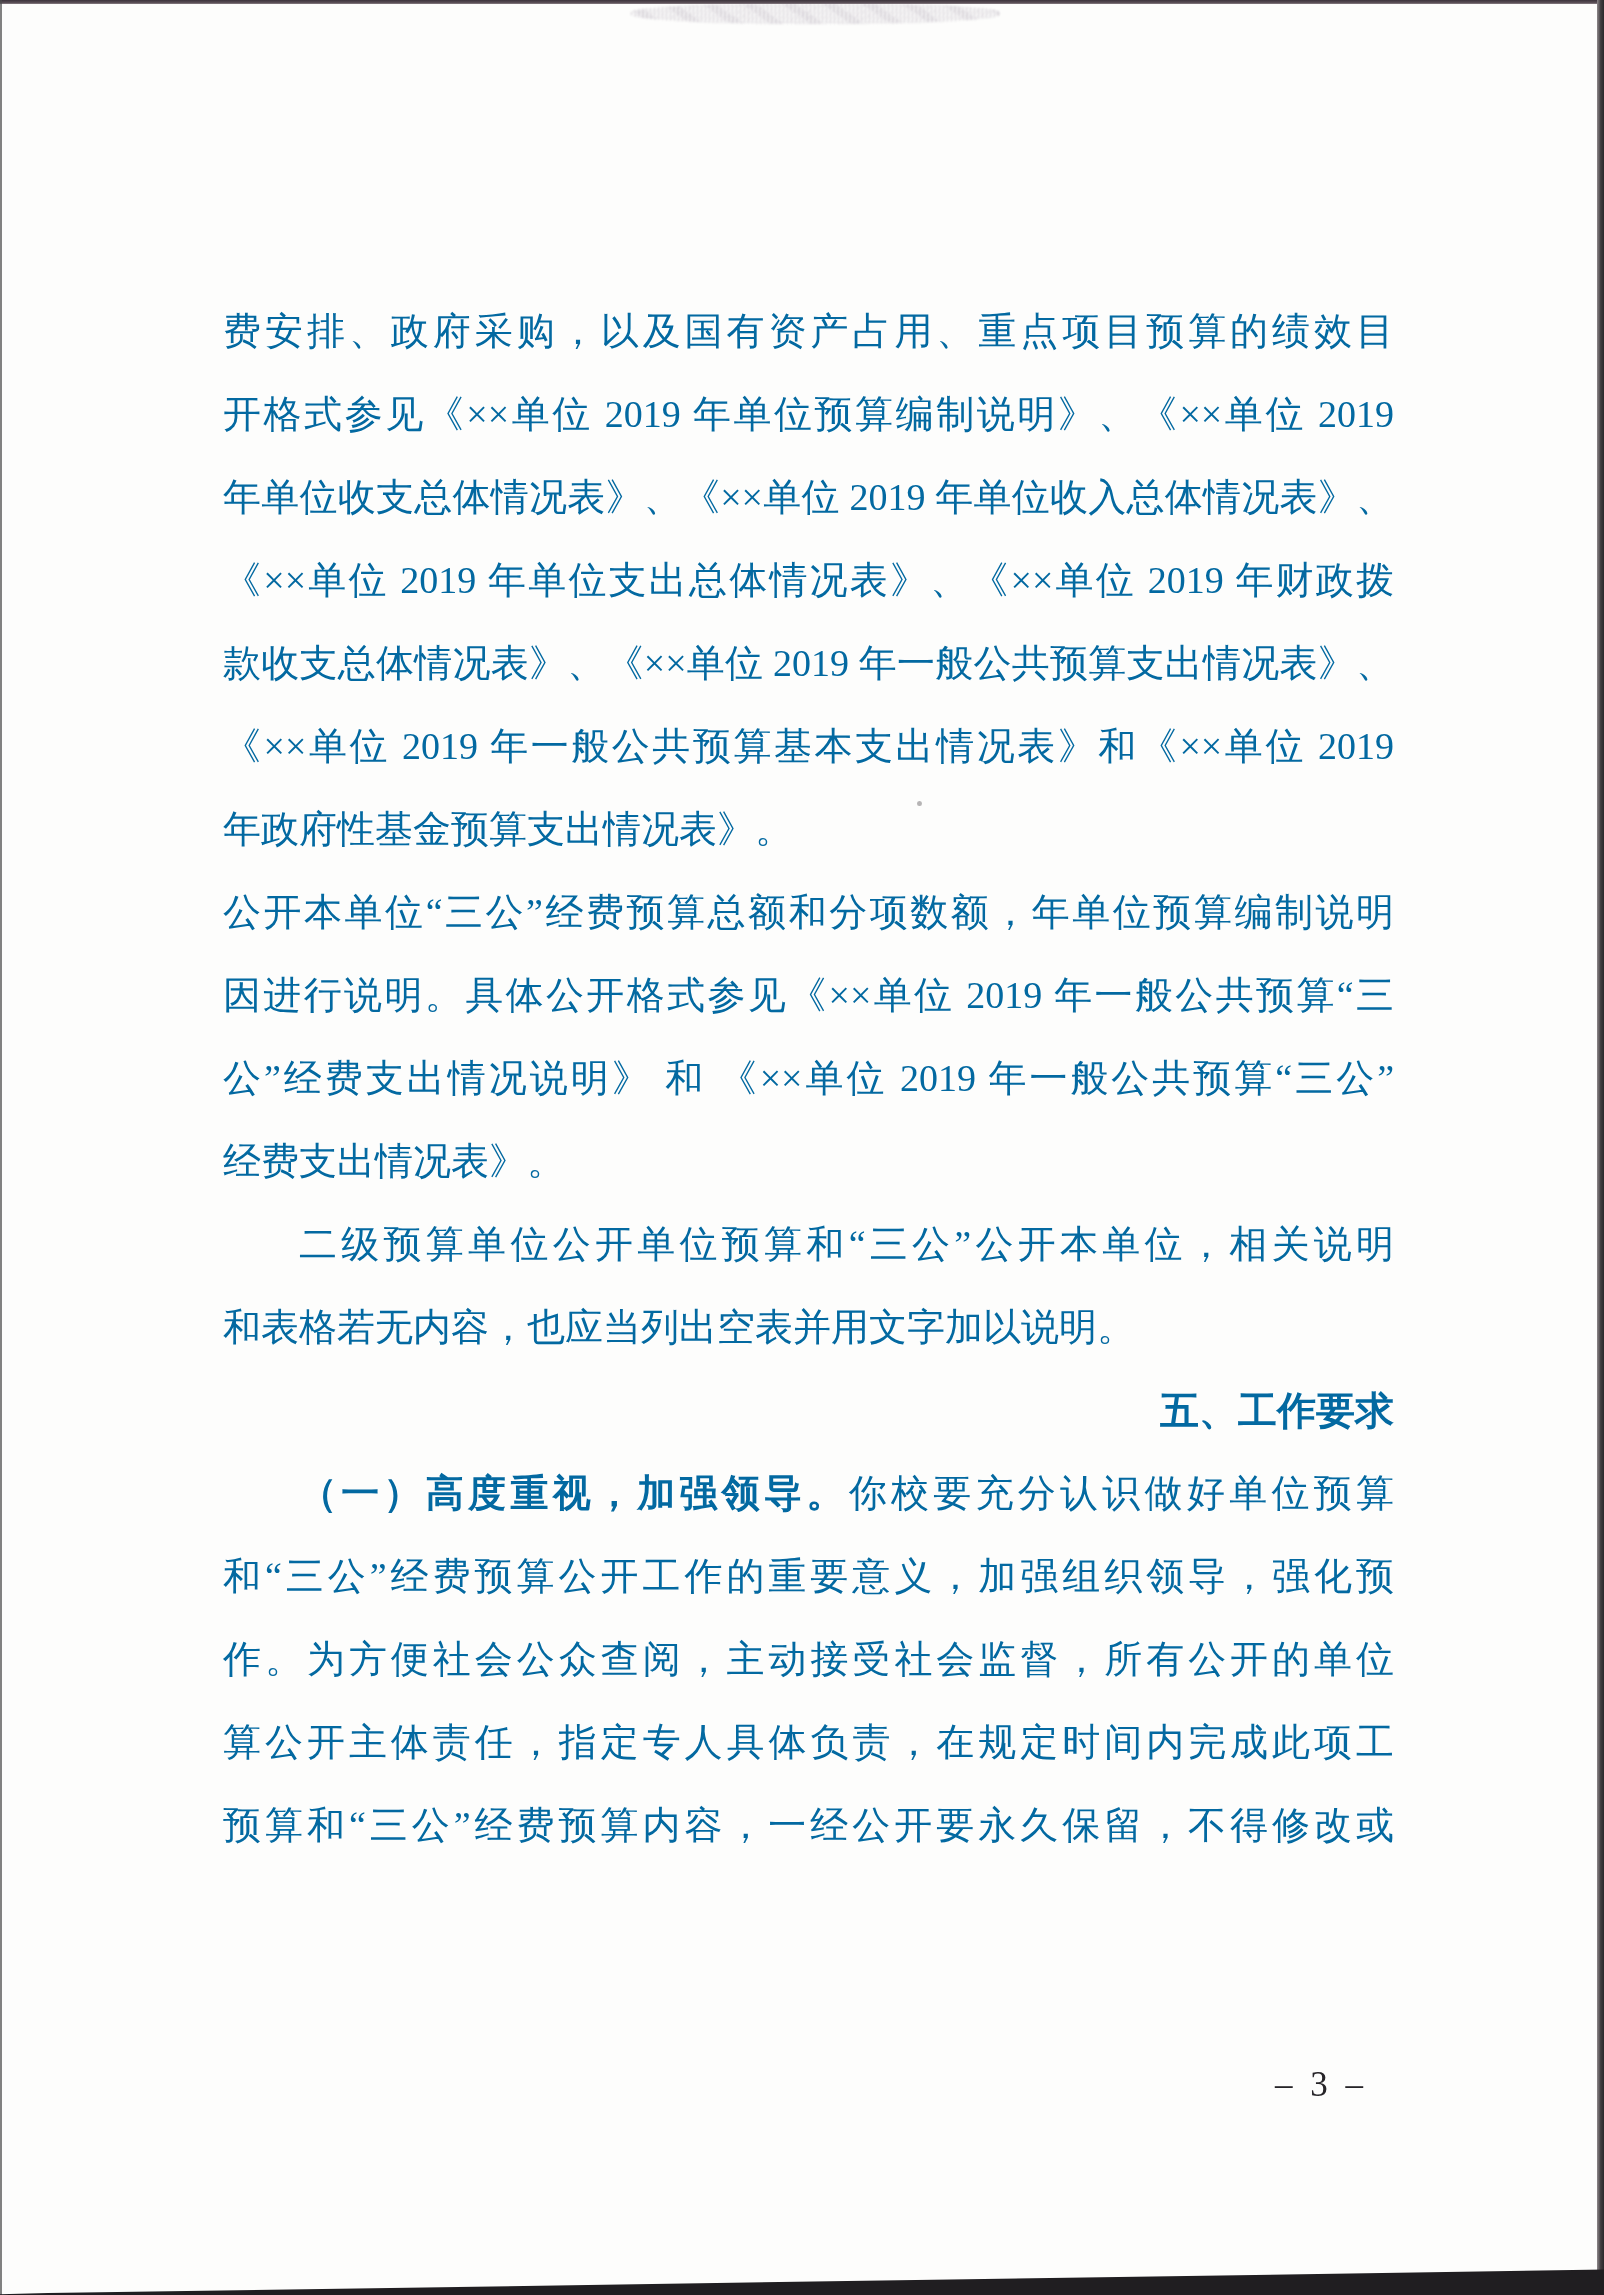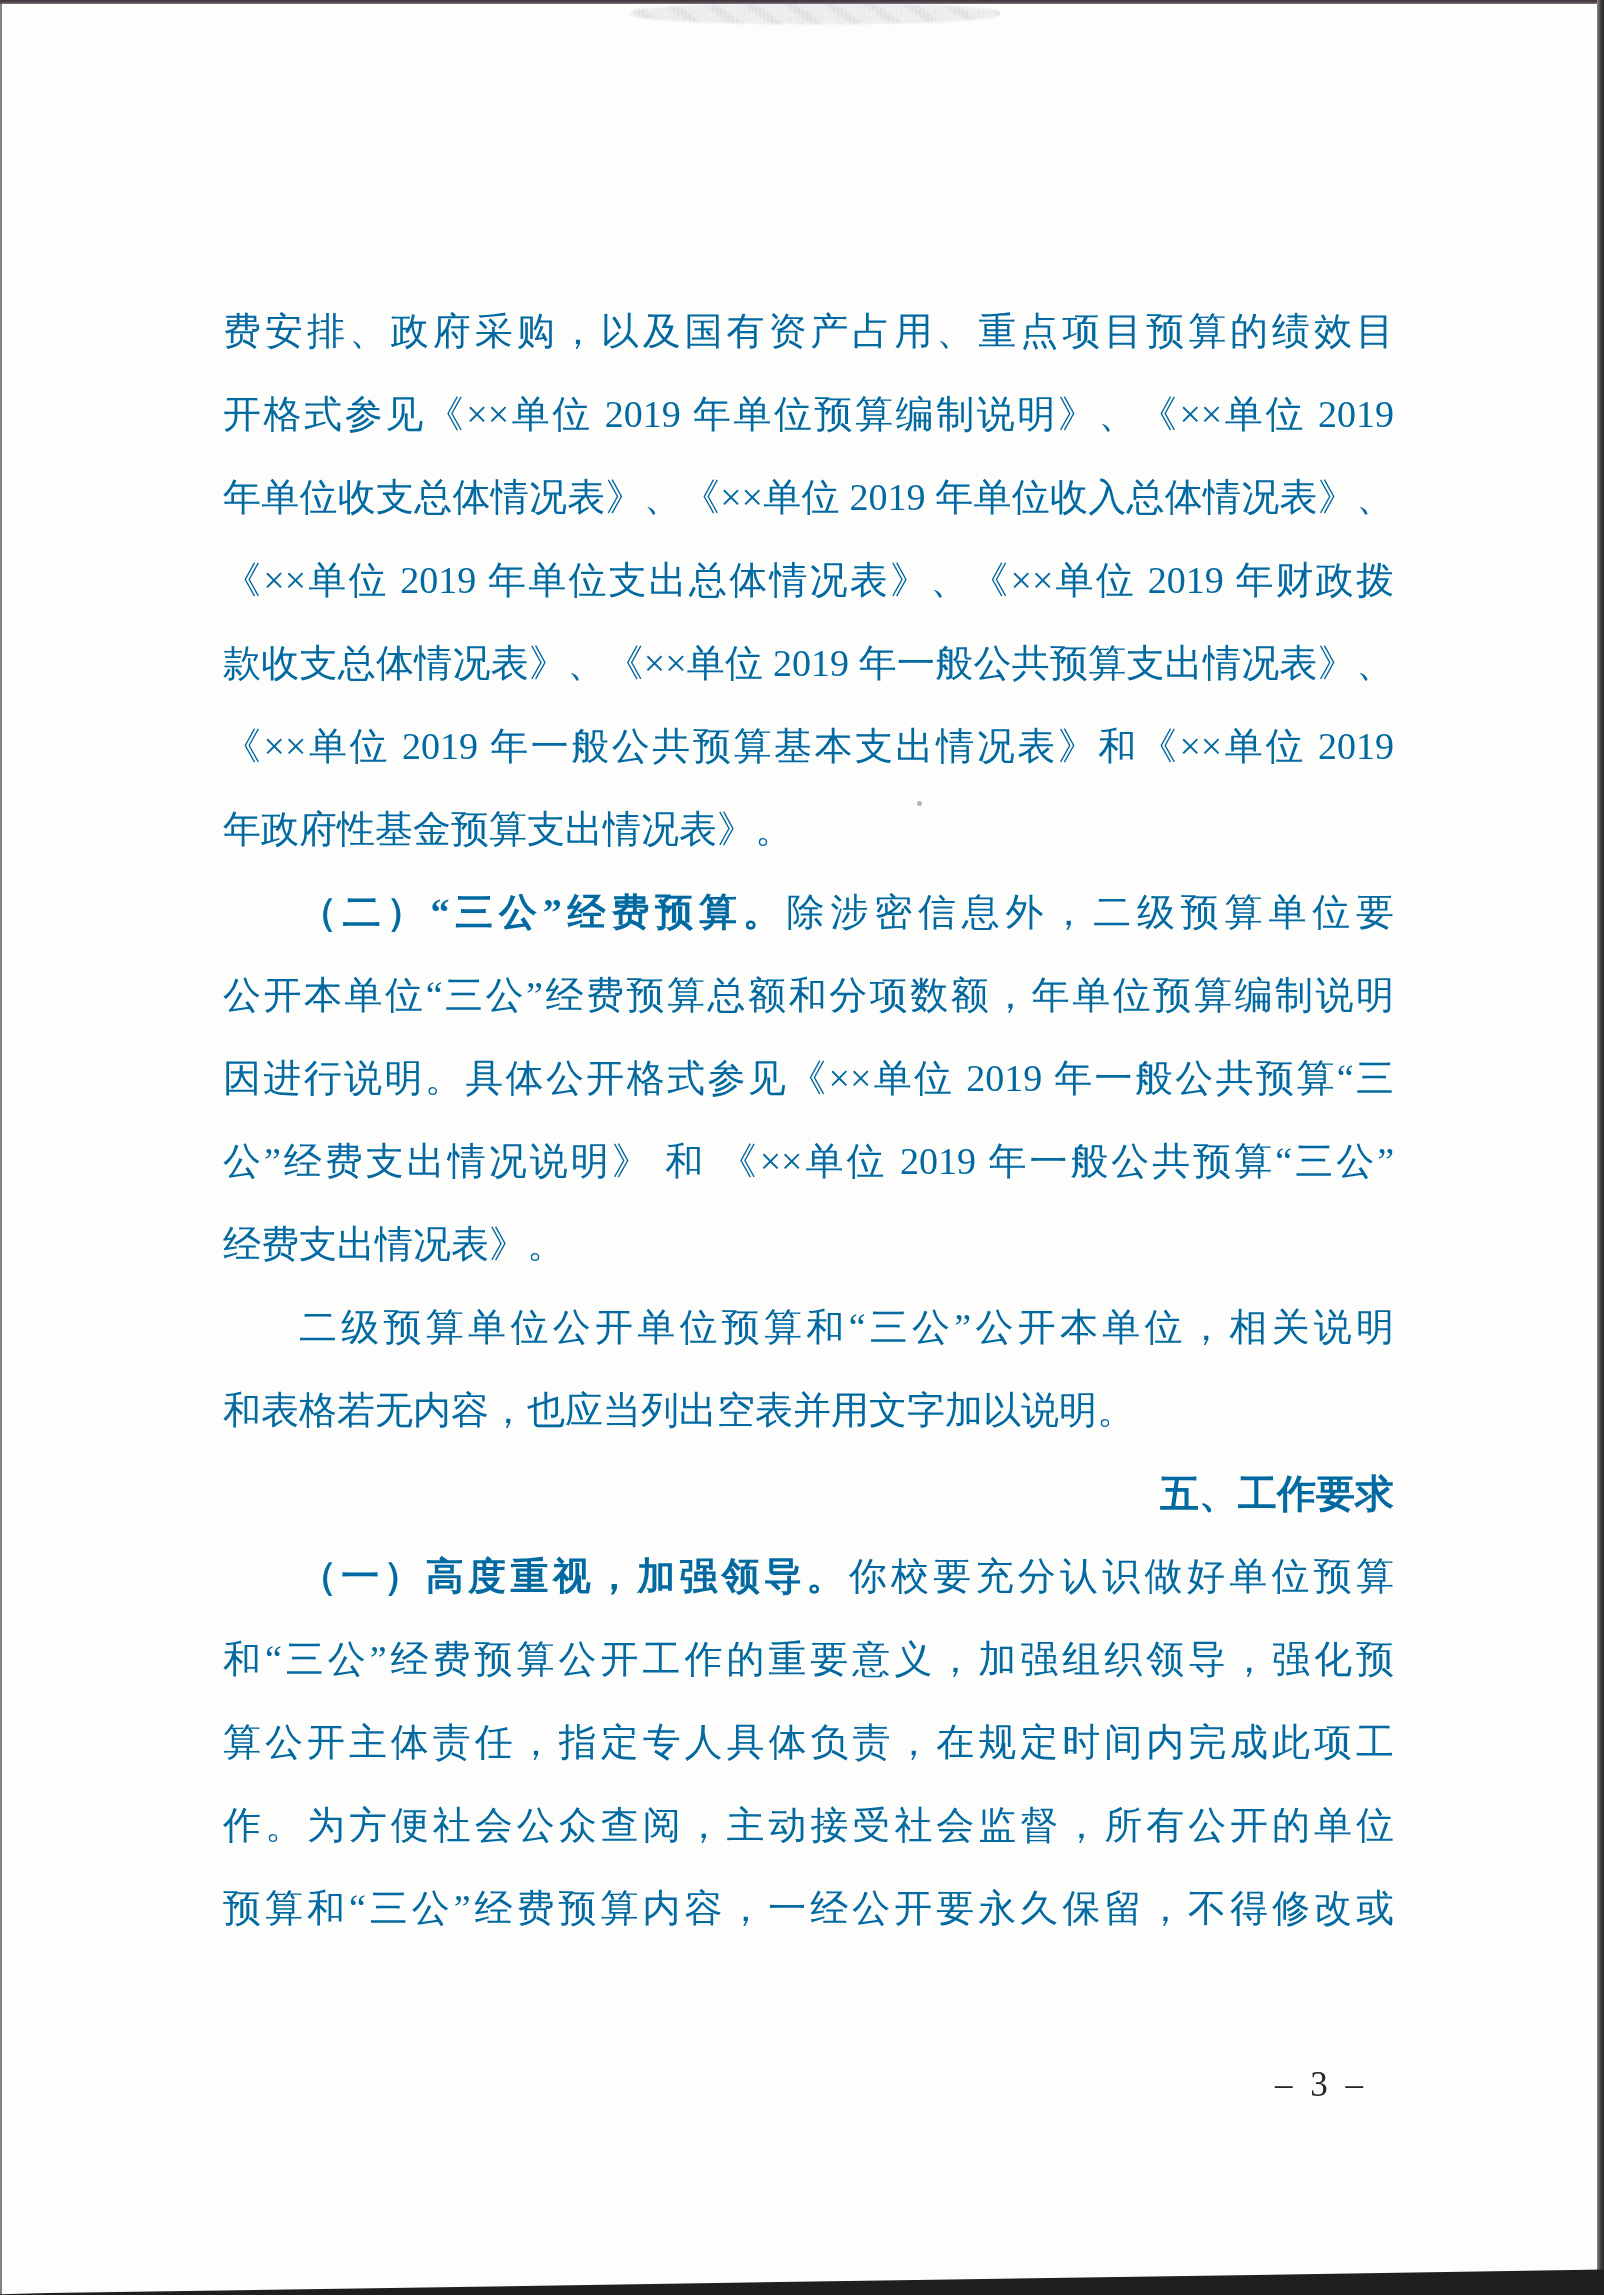--- a/index.html
+++ b/index.html
@@ -84,33 +84,32 @@
 
   <div class="content">
     <div class="ln fill"><span>费安排、政府采购，以及国有资产占用、重点项目预算的绩效目</span></div>
     <div class="ln fill"><span>开格式参见《××单位 2019 年单位预算编制说明》、《××单位 2019</span></div>
     <div class="ln fill"><span>年单位收支总体情况表》、《××单位 2019 年单位收入总体情况表》、</span></div>
     <div class="ln fill"><span>《××单位 2019 年单位支出总体情况表》、《××单位 2019 年财政拨</span></div>
     <div class="ln fill"><span>款收支总体情况表》、《××单位 2019 年一般公共预算支出情况表》、</span></div>
     <div class="ln fill"><span>《××单位 2019 年一般公共预算基本支出情况表》和《××单位 2019</span></div>
     <div class="ln end"><span>年政府性基金预算支出情况表》。</span></div>
 
-    <div class="ln fill ind"><span class="lead">（二）“三公”经费预算。</span><span>除涉密信息外，二级预算单位要</span></div>
     <div class="ln fill"><span>公开本单位“三公”经费预算总额和分项数额，年单位预算编制说明</span></div>
     <div class="ln fill"><span>因进行说明。具体公开格式参见《××单位 2019 年一般公共预算“三</span></div>
     <div class="ln fill"><span>公”经费支出情况说明》 和 《××单位 2019 年一般公共预算“三公”</span></div>
     <div class="ln end"><span>经费支出情况表》。</span></div>
 
     <div class="ln fill ind"><span>二级预算单位公开单位预算和“三公”公开本单位，相关说明</span></div>
     <div class="ln end"><span>和表格若无内容，也应当列出空表并用文字加以说明。</span></div>
 
     <div class="ln end ind hei"><span>五、工作要求</span></div>
 
     <div class="ln fill ind"><span class="lead">（一）高度重视，加强领导。</span><span>你校要充分认识做好单位预算</span></div>
     <div class="ln fill"><span>和“三公”经费预算公开工作的重要意义，加强组织领导，强化预</span></div>
+    <div class="ln fill"><span>作。为方便社会公众查阅，主动接受社会监督，所有公开的单位</span></div>
     <div class="ln fill"><span>算公开主体责任，指定专人具体负责，在规定时间内完成此项工</span></div>
-    <div class="ln fill"><span>作。为方便社会公众查阅，主动接受社会监督，所有公开的单位</span></div>
     <div class="ln fill"><span>预算和“三公”经费预算内容，一经公开要永久保留，不得修改或</span></div>
   </div>
 
   <div class="pagenum">– 3 –</div>
 </div>
 
 
 </body></html>

